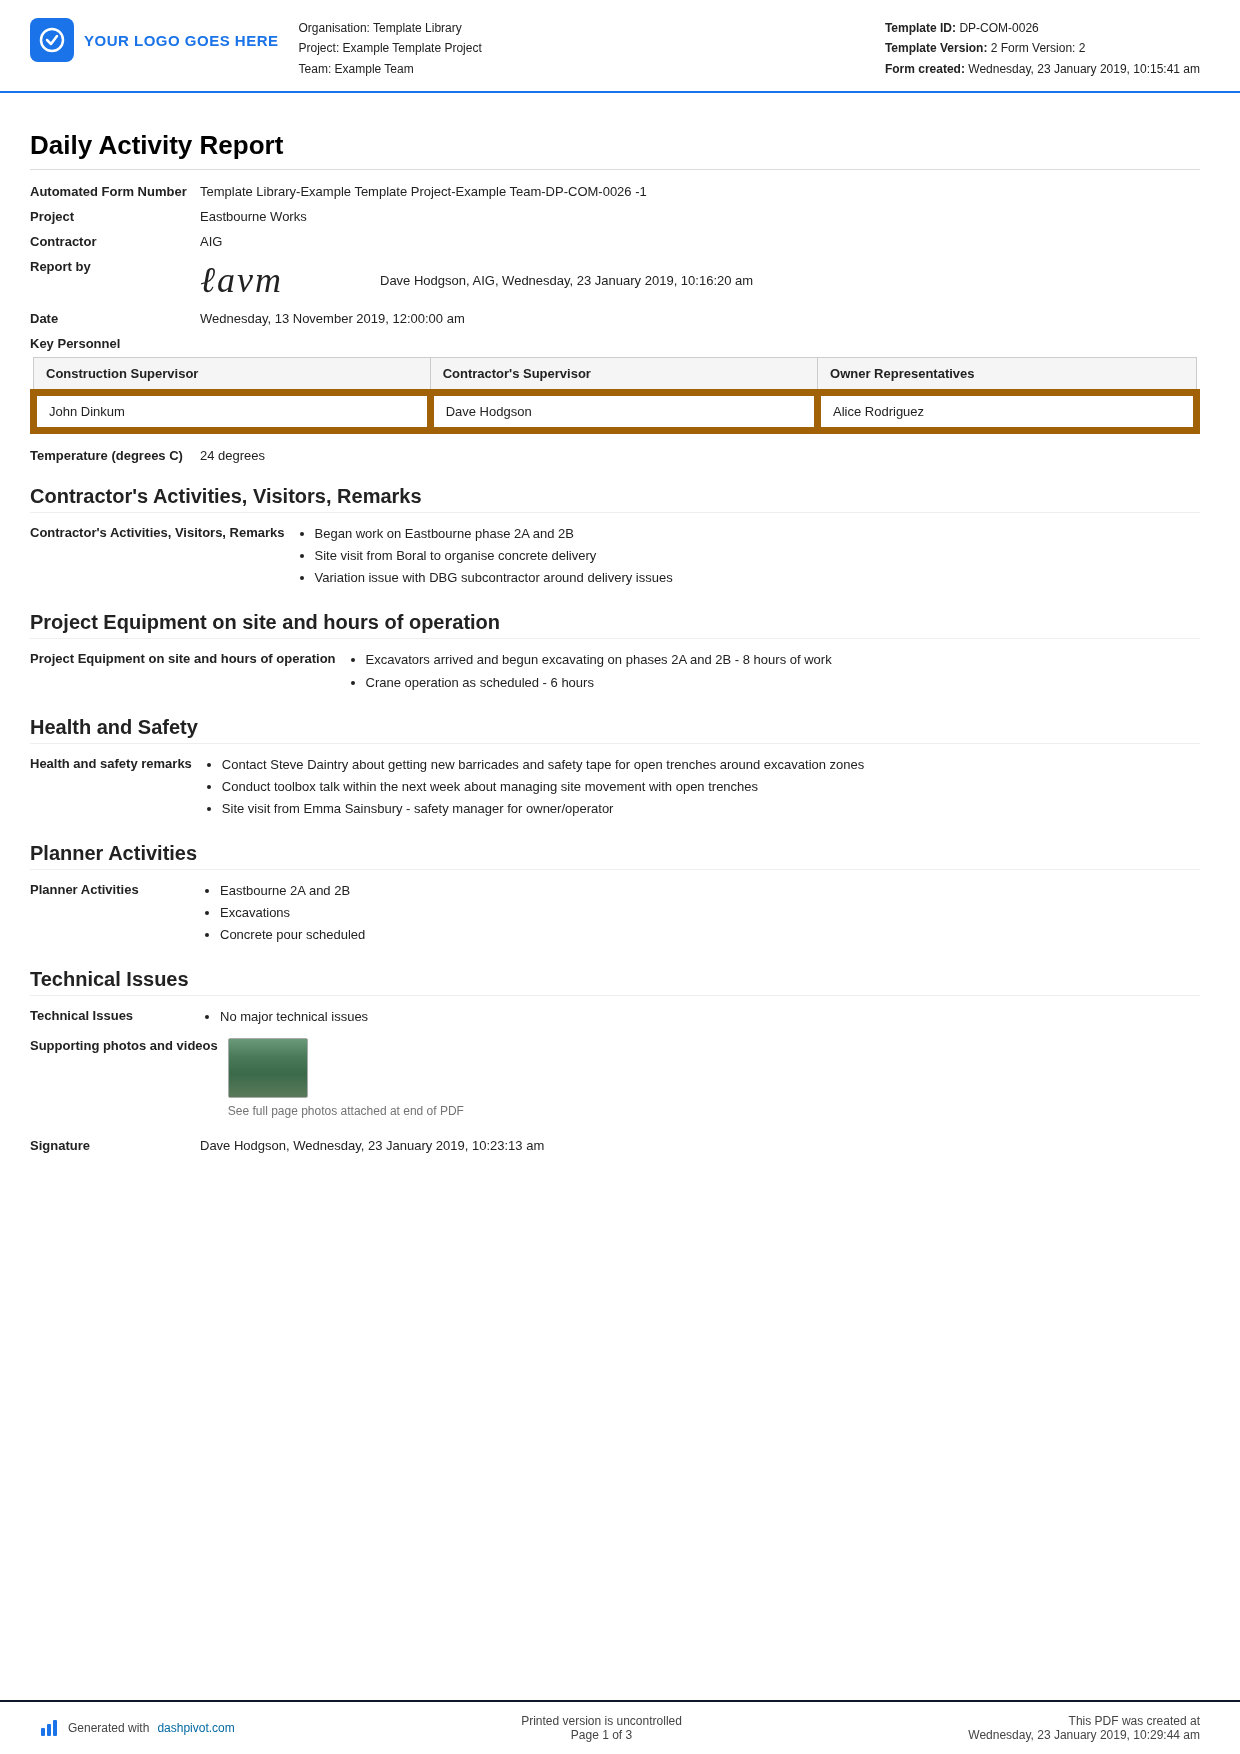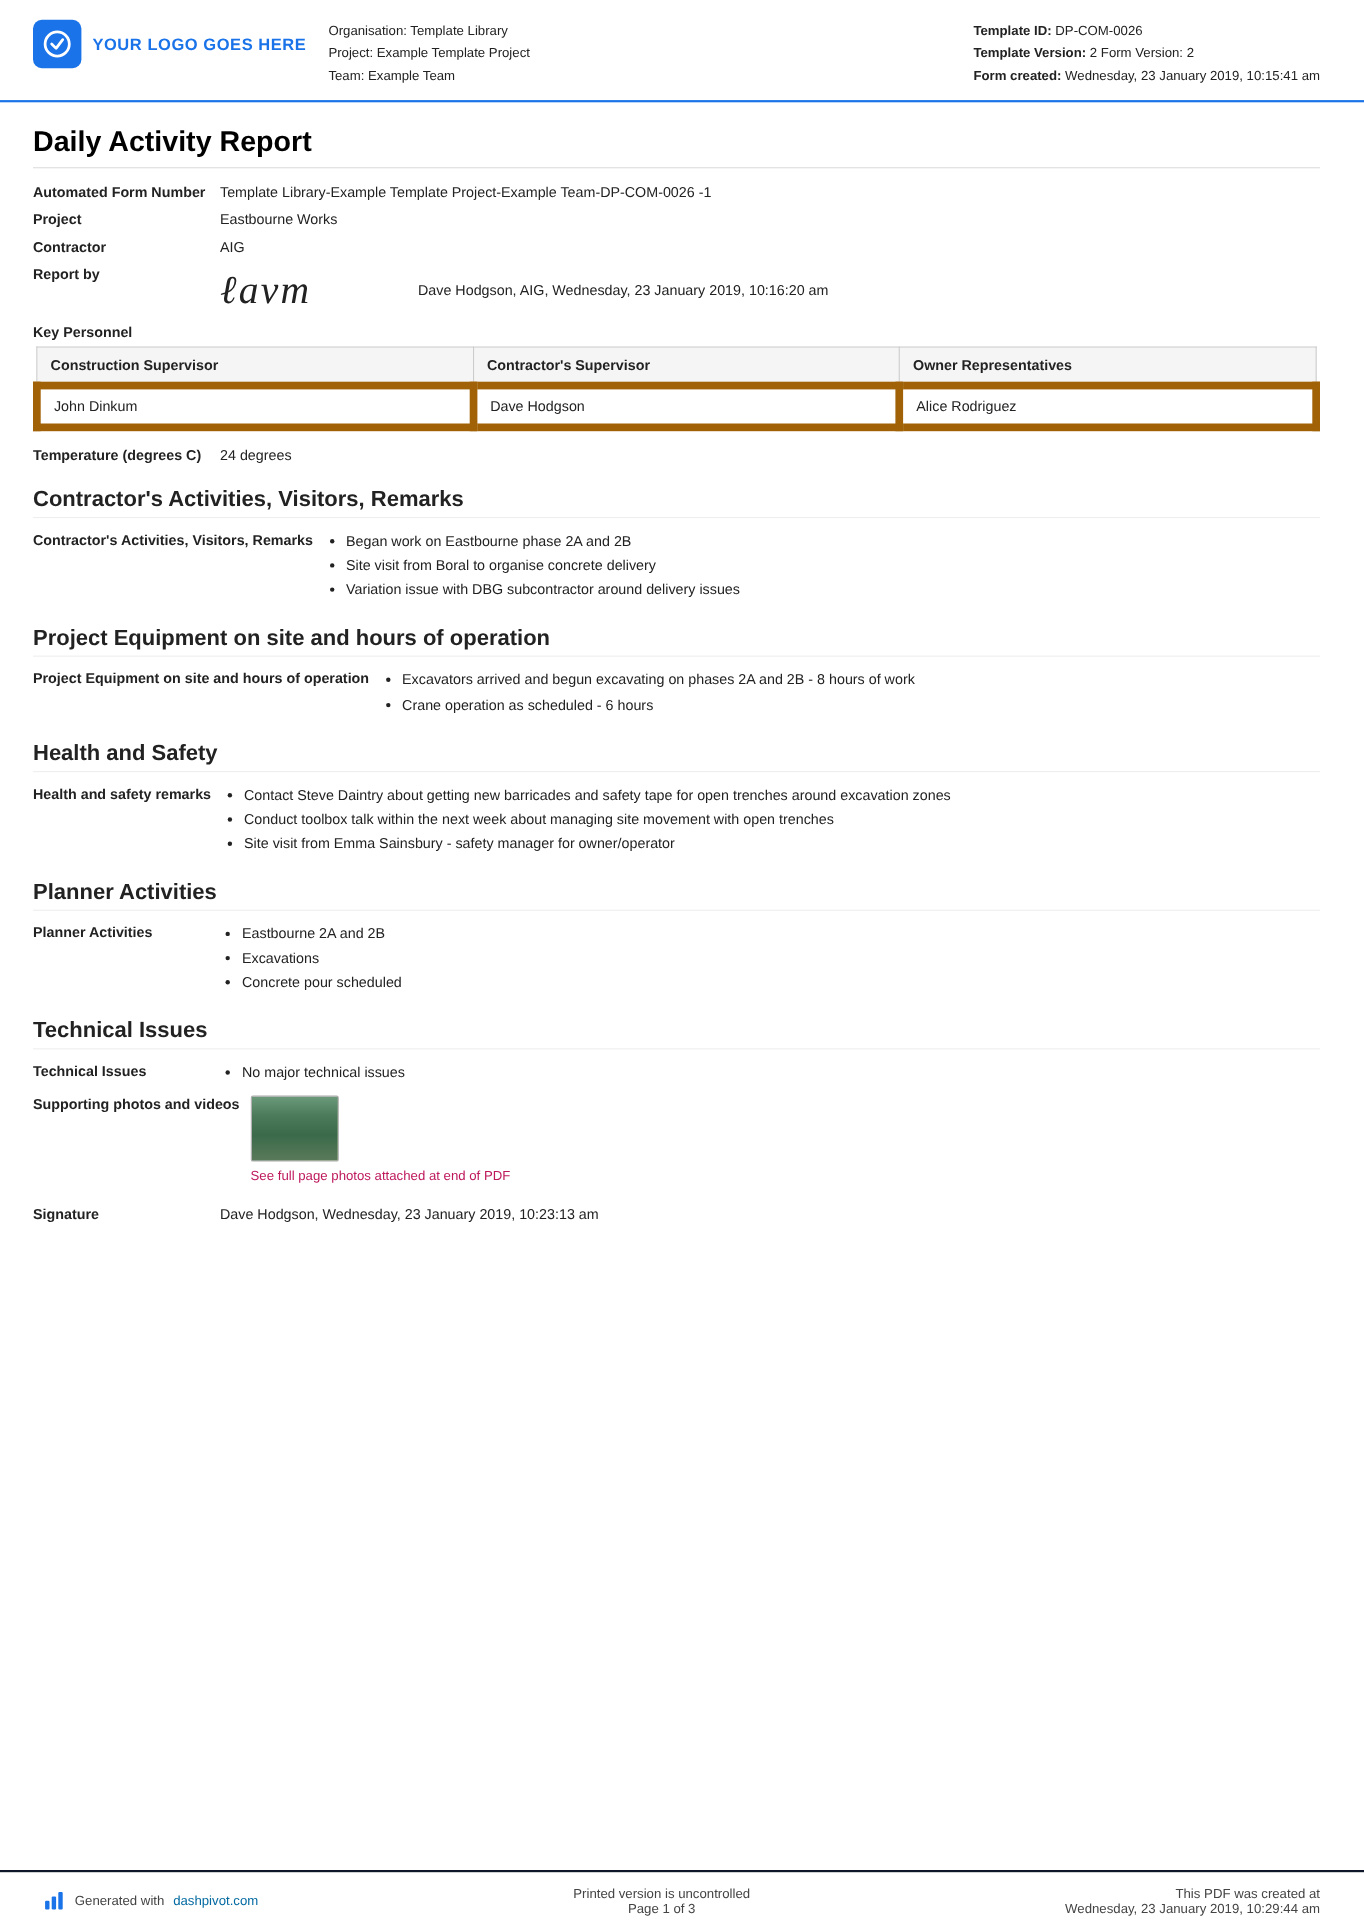--- a/index.html
+++ b/index.html
@@ -10,20 +10,21 @@
       background: #fff;
       width: 1240px;
       min-height: 1754px;
     }
     .page {
       width: 1240px;
       min-height: 1754px;
       background: #fff;
       display: flex;
       flex-direction: column;
+      gap: 17px;
     }
 
     
     .header {
       display: flex;
       align-items: flex-start;
       padding: 18px 40px 12px 30px;
       border-bottom: 2px solid #1a73e8;
       gap: 20px;
     }
@@ -185,21 +186,21 @@
     }
     .photo-thumb-inner {
       width: 100%;
       height: 100%;
       background:
         linear-gradient(180deg, #6a9a7a 0%, #4a7a5a 30%, #3a6a4a 60%, #5a7a5a 100%);
       position: relative;
     }
     .photo-caption {
       font-size: 12px;
-      color: #be185d;
+      color: #737373;
       margin-bottom: 10px;
     }
 
     
     .footer {
       border-top: 2px solid #0f172a;
       padding: 12px 40px;
       display: flex;
       align-items: center;
       justify-content: space-between;
@@ -272,20 +273,24 @@
     <div class="field-row">
       <div class="field-label">Report by</div>
       <div class="field-value">
         <div class="signature-area">
           <div class="signature-img" style="font-style:italic; font-family: 'Brush Script MT', 'Segoe Script', cursive;">ℓavm</div>
           <div class="signature-text">Dave Hodgson, AIG, Wednesday, 23 January 2019, 10:16:20 am</div>
         </div>
       </div>
     </div>
 
+    <div class="field-row">
+      <div class="field-label">Date</div>
+      <div class="field-value">Wednesday, 13 November 2019, 12:00:00 am</div>
+    </div>
 
     <div class="section-label">Key Personnel</div>
     <table class="personnel-table">
       <thead>
         <tr>
           <th>Construction Supervisor</th>
           <th>Contractor's Supervisor</th>
           <th>Owner Representatives</th>
         </tr>
       </thead>

